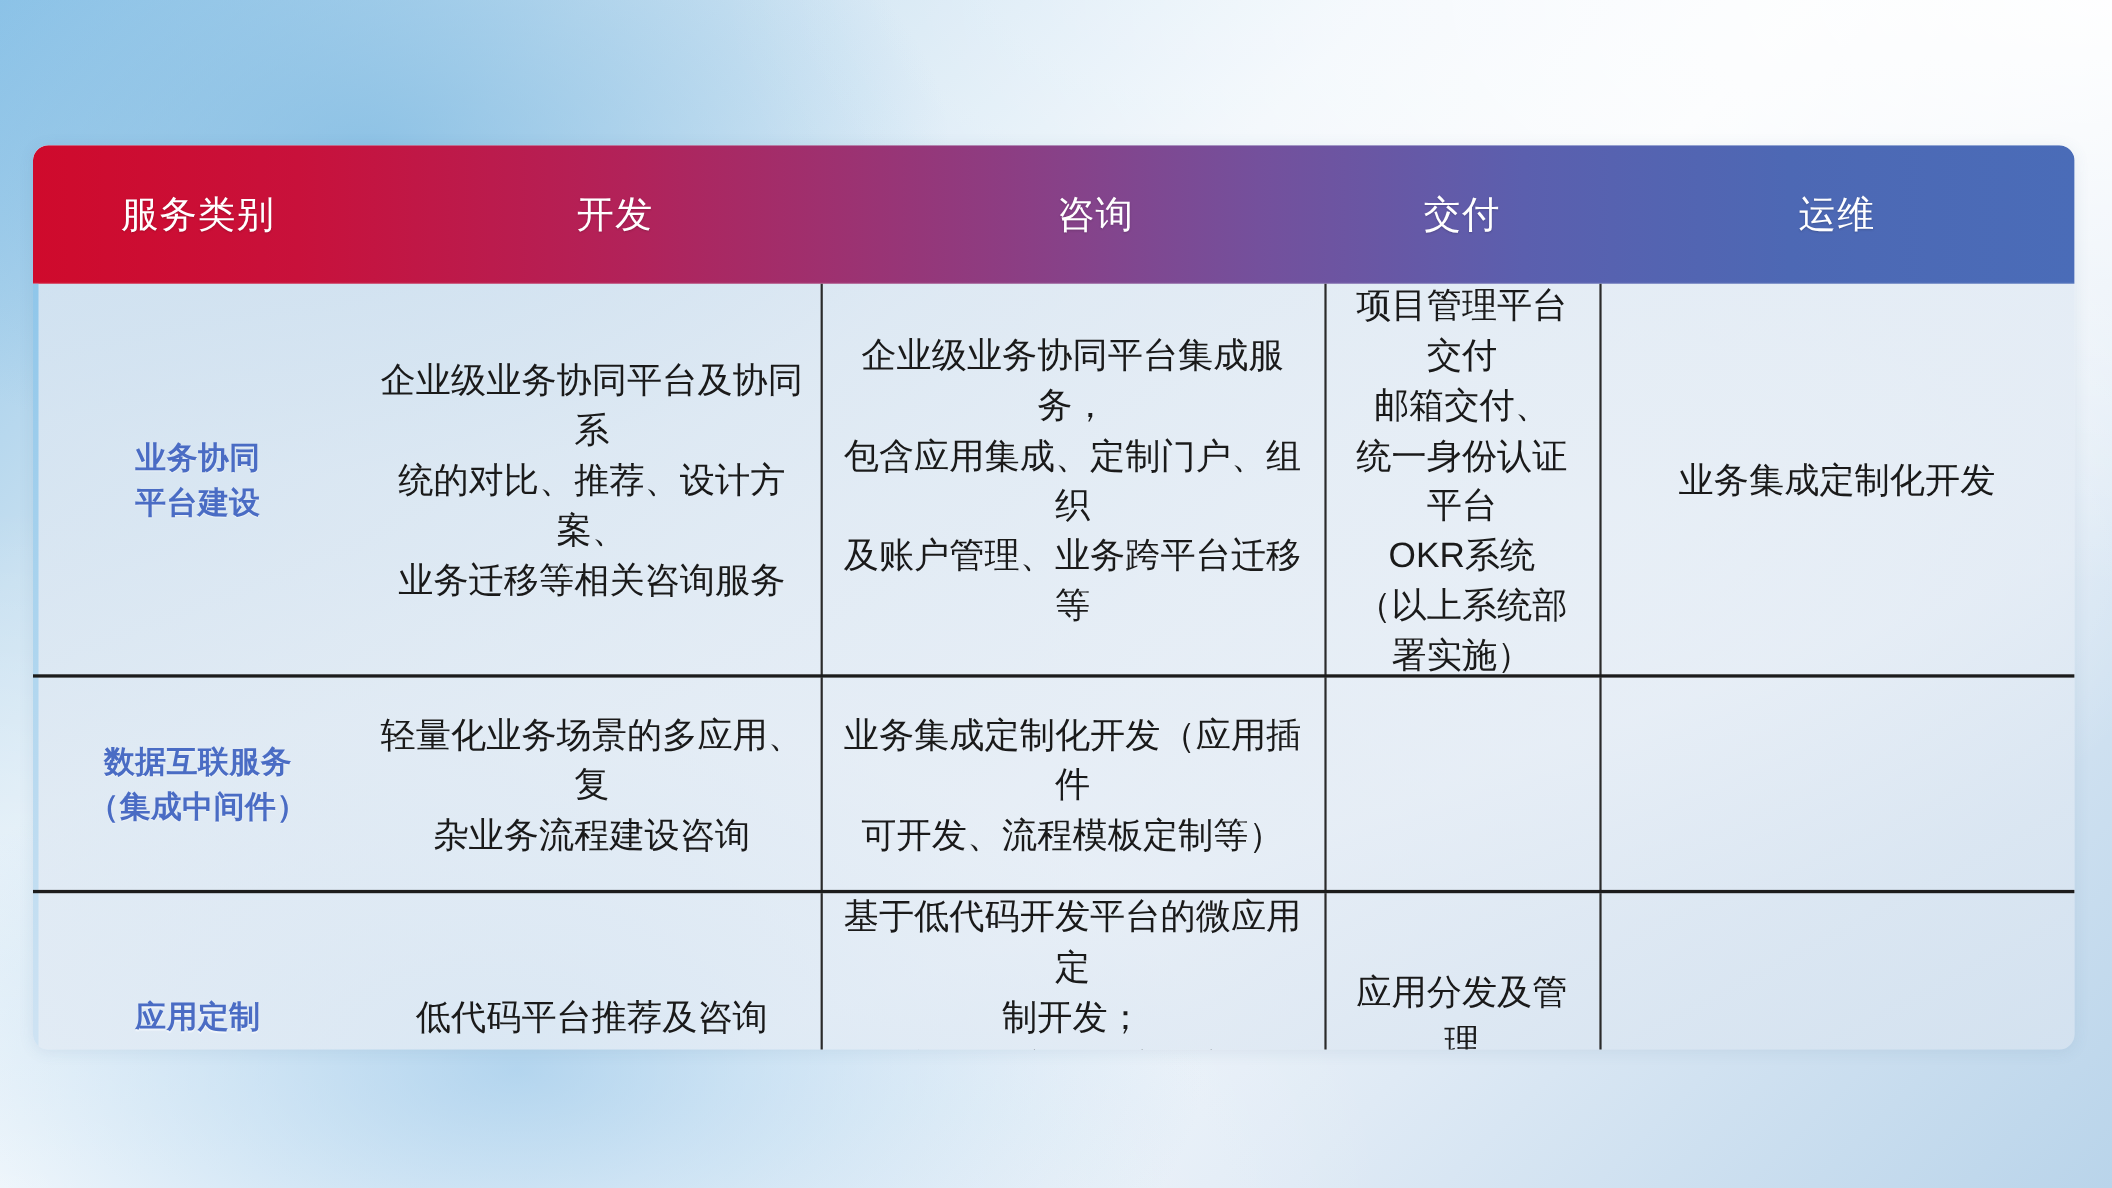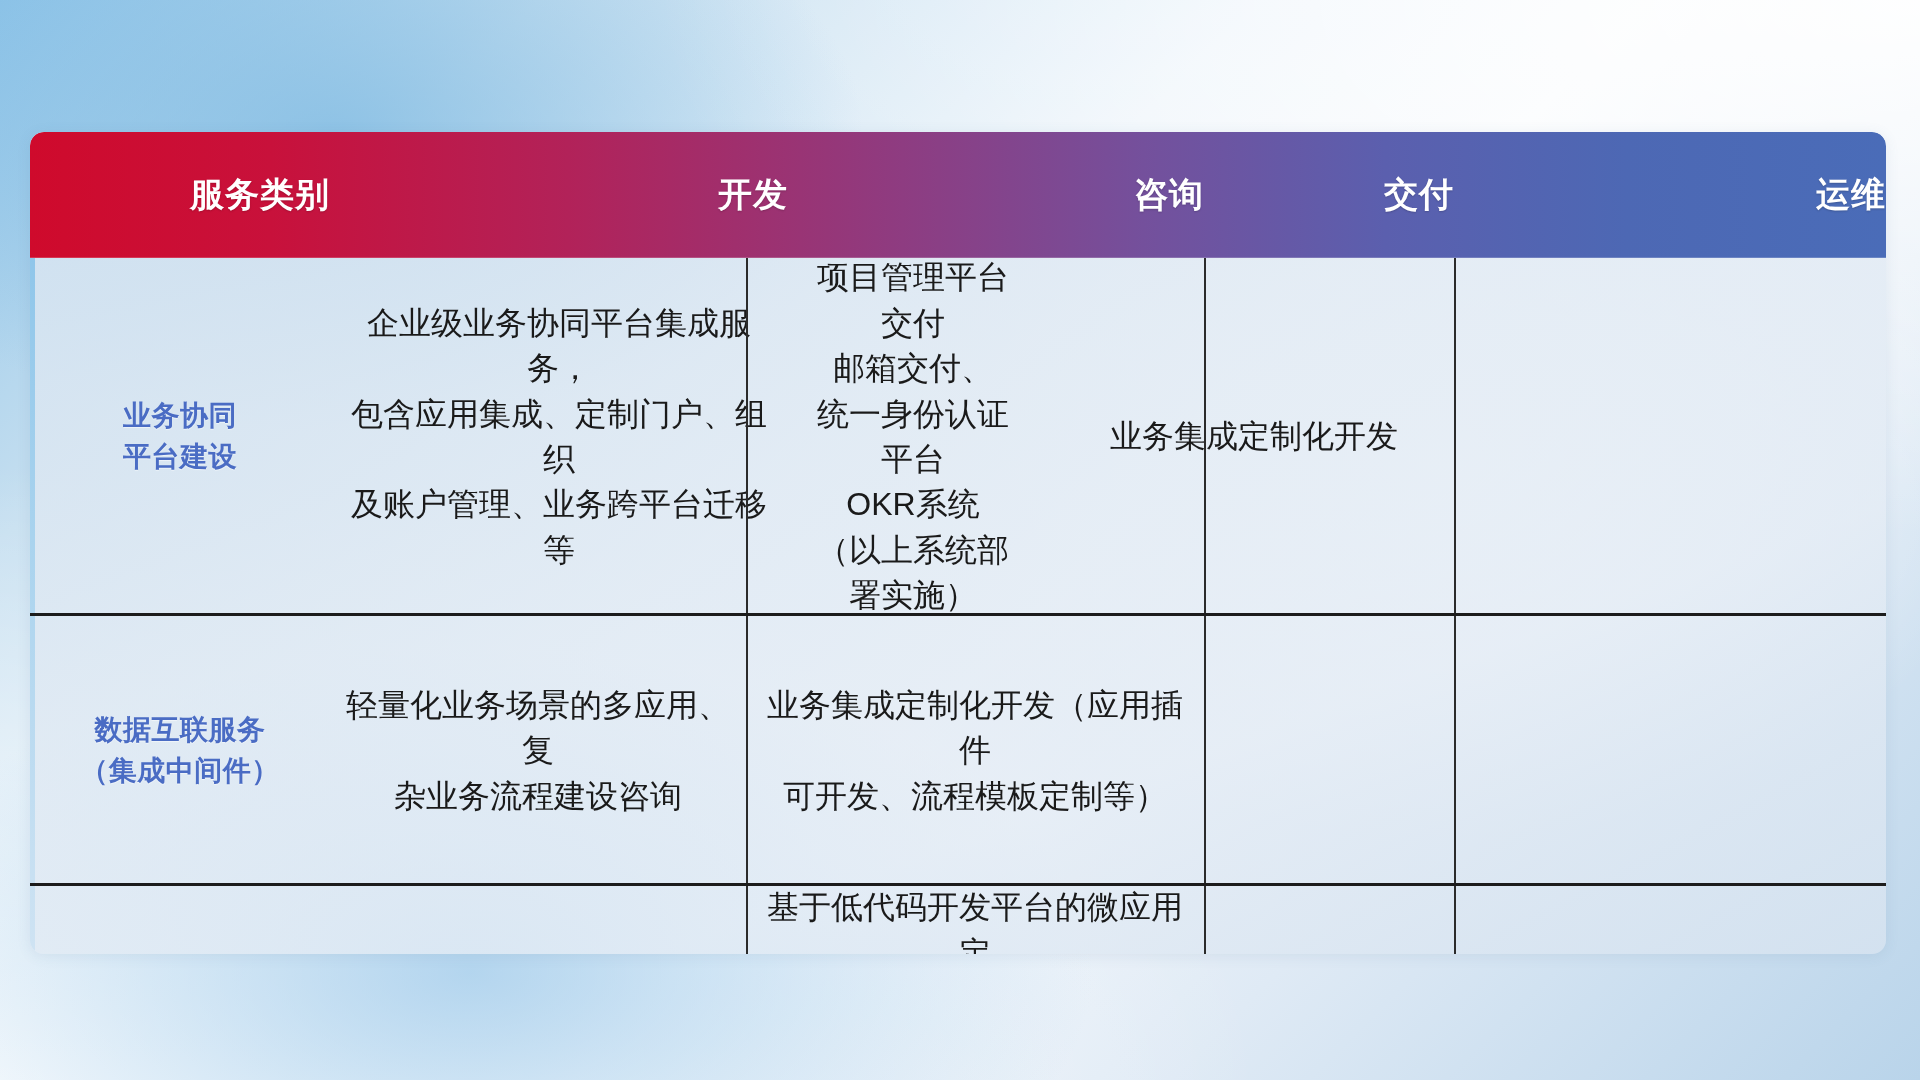--- a/index.html
+++ b/index.html
@@ -84,36 +84,36 @@
         #5b5fae 73%,
         #4d68b4 86%,
         #4a6cb8 100%);
     display: flex;
     align-items: center;
     box-shadow: inset 0 -1px 0 rgba(255,255,255,0.18);
   }
   .thead .th {
     color: #ffffff;
     font-size: 34px;
-    font-weight: bold;
-    text-align: right;
+    font-weight: normal;
+    text-align: center;
     letter-spacing: 1px;
     text-shadow: 0 1px 2px rgba(0,0,0,0.18);
   }
 
   
   .tbody {
     position: relative;
   }
   .trow {
     display: flex;
     position: relative;
   }
   .trow.r1 { height: 358px; }
-  .trow.r2 { height: 270px; }
+  .trow.r2 { height: 196px; }
   .trow.r3 { height: 226px; }
 
   .tcell {
     position: relative;
     display: flex;
     align-items: center;
     justify-content: center;
     box-sizing: border-box;
     padding: 6px 14px;
     color: #1a1a1a;
@@ -175,20 +175,23 @@
     <div class="th c4">运维</div>
   </div>
 
   <div class="left-edge"></div>
 
   <div class="tbody">
 
     <div class="trow r1">
       <div class="tcell cat c0">业务协同
 平台建设</div>
+      <div class="tcell c1">企业级业务协同平台及协同系
+统的对比、推荐、设计方案、
+业务迁移等相关咨询服务</div>
       <div class="tcell c2">企业级业务协同平台集成服务，
 包含应用集成、定制门户、组织
 及账户管理、业务跨平台迁移等</div>
       <div class="tcell c3">项目管理平台交付
 邮箱交付、
 统一身份认证平台
 OKR系统
 （以上系统部署实施）</div>
       <div class="tcell c4">业务集成定制化开发</div>
       <div class="vline" style="left:716px;"></div>

